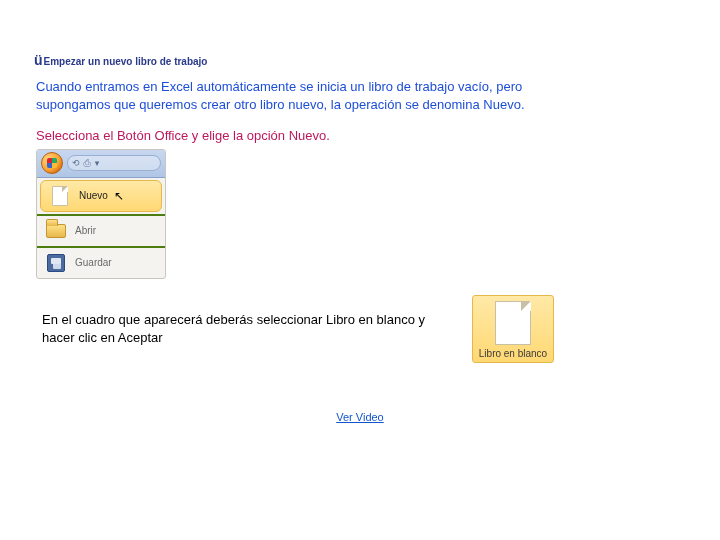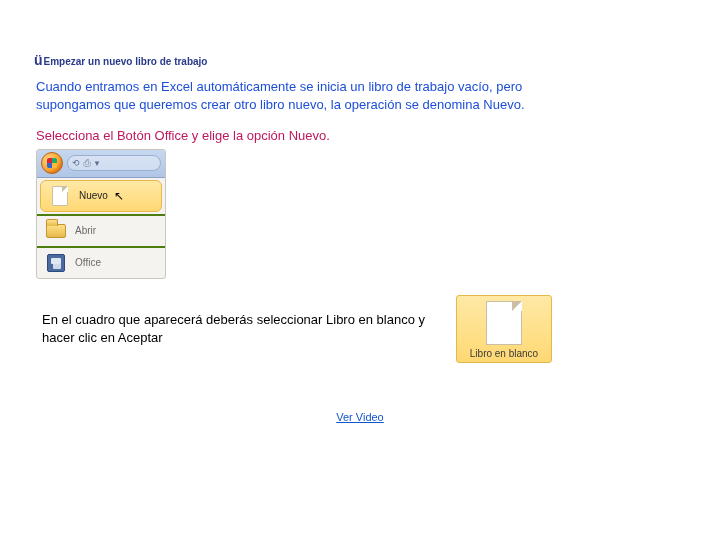--- a/index.html
+++ b/index.html
@@ -157,28 +157,28 @@
   }
   .cursor {
     font-size: 12px;
     color: #000;
     margin-left: -2px;
   }
   .mid-row {
     display: flex;
     align-items: center;
     margin: 16px 0 0 8px;
-    gap: 14px;
+    gap: 30px;
   }
   .mid-text {
     max-width: 400px;
     line-height: 1.35;
   }
   .blank-tile {
-    width: 96px;
+    width: 82px;
     text-align: center;
     background: linear-gradient(#ffe9a6, #ffd873);
     border: 1px solid #e6b84a;
     border-radius: 3px;
     padding: 5px 4px 3px;
     font-size: 10px;
     color: #3a3a3a;
   }
   .blank-tile .doc {
     width: 36px; height: 44px;
@@ -238,21 +238,21 @@
       <div class="menu-item">
         <span class="mi-icon">
             <span class="icon-open"></span>
           </span>
         <span>Abrir</span>
       </div>
       <div class="menu-item">
         <span class="mi-icon">
             <span class="icon-save"></span>
           </span>
-        <span>Office</span>
+        <span>Guardar</span>
       </div>
     </div>
   </div>
 
   <div class="mid-row">
     <div class="mid-text">En el cuadro que aparecerá deberás seleccionar Libro en blanco y hacer clic en Aceptar</div>
     <div class="blank-tile">
       <div class="doc"></div>
       <div>Libro en blanco</div>
     </div>

